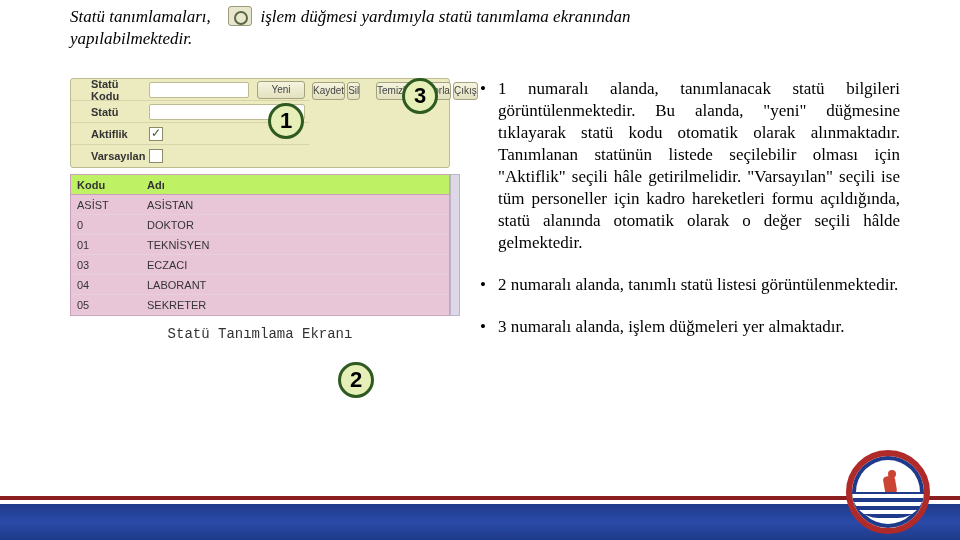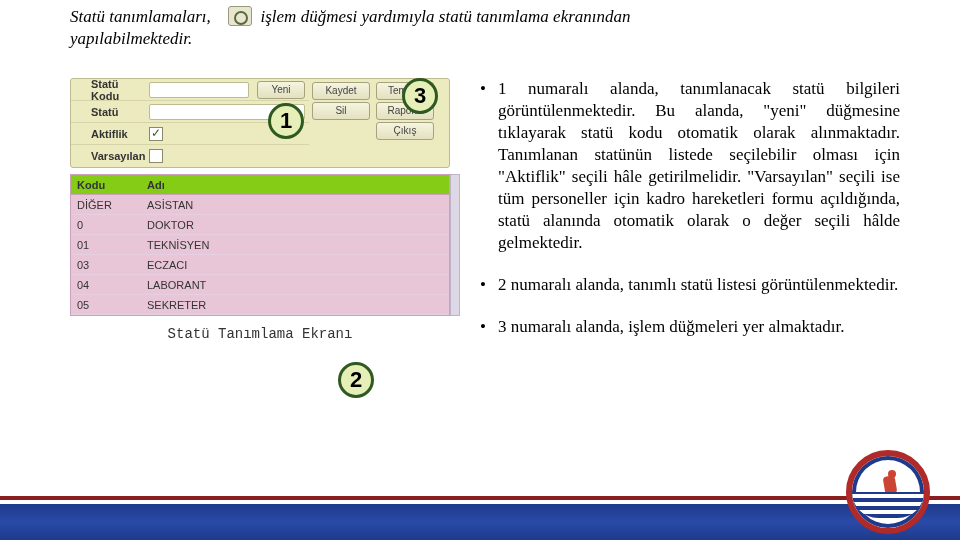--- a/index.html
+++ b/index.html
@@ -15,32 +15,32 @@
 
   
   .shot { position:absolute; left:70px; top:78px; width:380px; }
   .panel1 { background:#eceabf; border:1px solid #bdbb90; border-radius:3px; font-family:Arial,Helvetica,sans-serif; font-size:11px; color:#333; }
   .formrow { display:flex; align-items:center; height:22px; border-bottom:1px solid #d6d4a8; }
   .formrow:last-child{ border-bottom:none; }
   .flabel { width:74px; padding-left:20px; font-weight:bold; }
   .finput { flex:1; margin:2px 4px; height:16px; background:#fff; border:1px solid #bdbb90; border-radius:2px; }
   .chk { width:14px; height:14px; background:#fff; border:1px solid #8a8a6a; margin-left:4px; position:relative; }
   .chk.checked::after{ content:"✓"; position:absolute; left:1px; top:-2px; font-size:12px; color:#3a5a2a; }
-  .btncol { width:64px; display:flex; flex-direction:column; gap:2px; padding:3px; }
+  .btncol { width:64px; display:flex; gap:2px; padding:3px; }
   .btn { height:18px; background:linear-gradient(#f5f4df,#e3e1bf); border:1px solid #a5a37d; border-radius:3px; font-size:10px; text-align:center; line-height:16px; color:#444; }
   .toprow { display:flex; }
   .leftform { flex:1; }
   .rightbtns { width:140px; display:flex; }
   .circle { position:absolute; width:36px; height:36px; border-radius:50%; background:#e7efb8; border:3px solid #2e5a20; color:#000; font-weight:bold; font-size:22px; font-family:Arial; display:flex; align-items:center; justify-content:center; }
   .c1 { left:198px; top:25px; }
   .c3 { left:332px; top:0px; }
   .c2 { left:268px; top:188px; }
 
   .panel2 { margin-top:6px; background:#e8c6d8; border:1px solid #caa0ba; font-family:Arial,Helvetica,sans-serif; font-size:11px; color:#333; }
-  .headrow { display:flex; background:#84cc16; border-bottom:1px solid #caa0ba; height:20px; align-items:center; font-weight:bold; }
+  .headrow { display:flex; background:#bef264; border-bottom:1px solid #caa0ba; height:20px; align-items:center; font-weight:bold; }
   .headrow .cKodu{ width:70px; padding-left:6px; }
   .headrow .cAdi{ flex:1; padding-left:6px; }
   .drow { display:flex; height:20px; align-items:center; border-bottom:1px solid #e6cfe0; }
   .drow .cKodu{ width:70px; padding-left:6px; }
   .drow .cAdi{ flex:1; padding-left:6px; }
   .scrollbar { position:absolute; right:-10px; top:0; width:10px; height:100%; background:#ddd7e6; border:1px solid #bcb5c9; }
   .panel2wrap{ position:relative; }
 
   .caption { text-align:center; font-family:Liberation Mono, monospace; font-size:14px; color:#333; margin-top:10px; }
 
@@ -112,21 +112,21 @@
       <div class="circle c3">3</div>
     </div>
 
     <div class="panel2wrap">
       <div class="panel2">
         <div class="headrow">
           <div class="cKodu">Kodu</div>
           <div class="cAdi">Adı</div>
         </div>
         <div class="drow">
-            <div class="cKodu">DİĞER</div>
+            <div class="cKodu">ASİST</div>
             <div class="cAdi">ASİSTAN</div>
           </div>
         <div class="drow">
             <div class="cKodu">0</div>
             <div class="cAdi">DOKTOR</div>
           </div>
         <div class="drow">
             <div class="cKodu">01</div>
             <div class="cAdi">TEKNİSYEN</div>
           </div>

